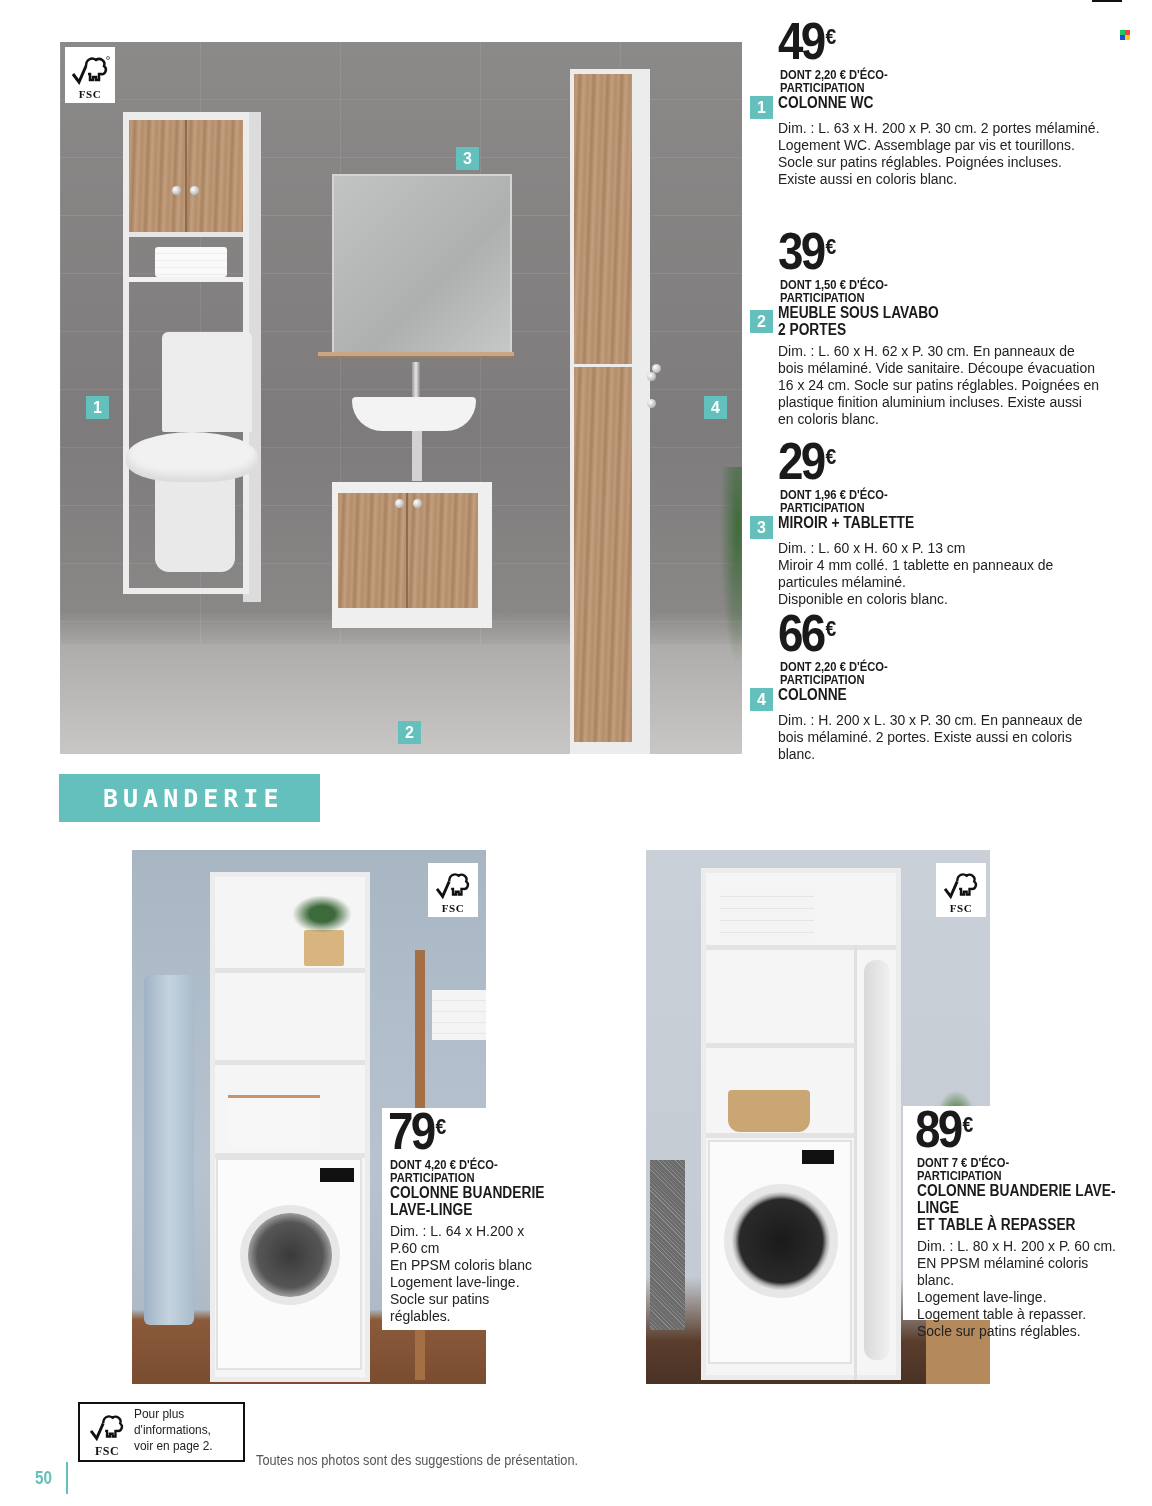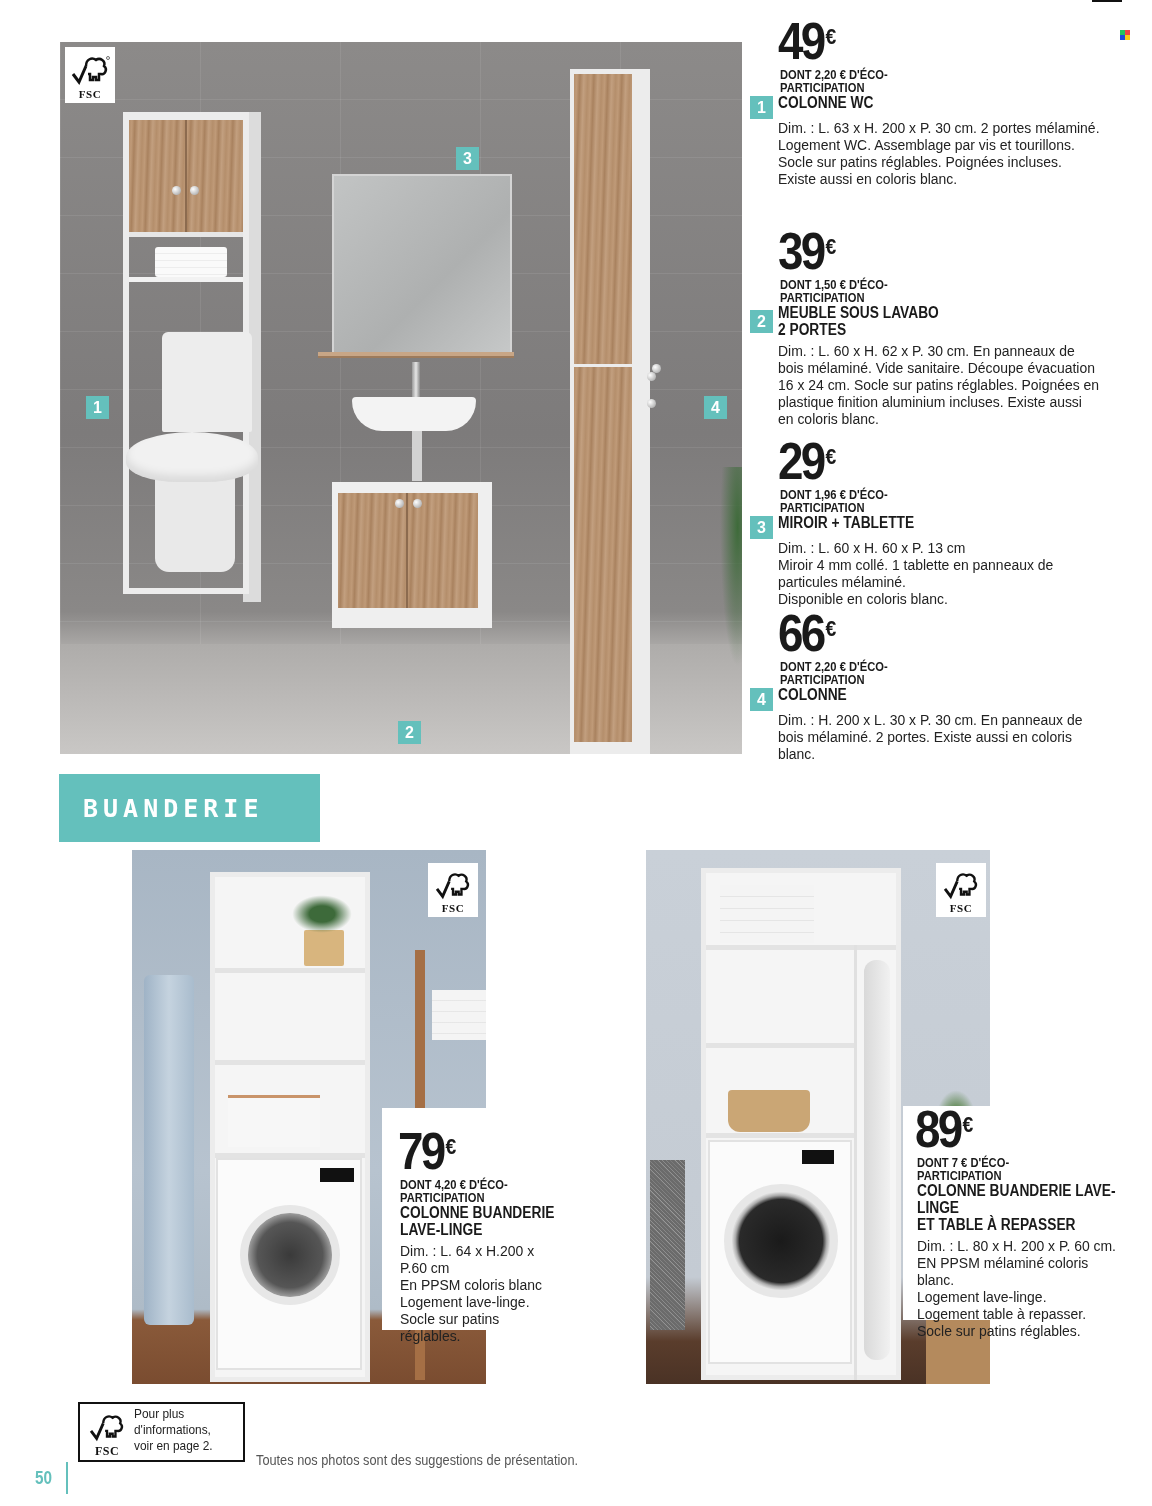--- a/index.html
+++ b/index.html
@@ -70,21 +70,21 @@
   .product { position: absolute; left: 750px; width: 400px; }
   .price { position: relative; margin-left: 28px; font-family: "Liberation Sans", sans-serif; font-weight: bold; font-size: 52px; line-height: 46px; letter-spacing: -3px; color: #1a1a1a; transform: scaleX(0.88); transform-origin: left; display: inline-block; }
   .price .cur { font-size: 22px; letter-spacing: 0; vertical-align: top; position: relative; top: -4px; margin-left: 2px; }
   .eco { margin-left: 30px; font-weight: bold; font-size: 13px; line-height: 13px; text-transform: uppercase; transform: scaleX(0.86); transform-origin: left; margin-top: 4px; }
   .title-row { display: flex; align-items: flex-start; margin-top: 0; }
   .title-row .num-badge { margin-top: 2px; margin-right: 5px; flex: 0 0 23px; }
   .ptitle { font-weight: bold; font-size: 16px; line-height: 17px; text-transform: uppercase; transform: scaleX(0.86); transform-origin: left; white-space: pre-line; }
   .desc { margin-left: 28px; font-size: 15.5px; line-height: 17px; color: #222; transform: scaleX(0.9); transform-origin: left; white-space: pre-line; width: 390px; }
 
   
-  .section-band { left: 59px; top: 774px; width: 261px; height: 68px; background: #64c0bc; display: flex; align-items: center; padding-left: 24px; }
+  .section-band { left: 59px; top: 774px; width: 261px; height: 48px; background: #64c0bc; display: flex; align-items: center; padding-left: 44px; }
   .section-band span { color: #fff; font-family: "DejaVu Sans Mono", monospace; font-weight: bold; font-size: 25px; letter-spacing: 5px; }
 
   
   .laundry-photo { top: 850px; height: 534px; overflow: hidden; }
   .lp1 { left: 132px; width: 354px; background: linear-gradient(180deg, #a8b6c4 0%, #b7c3cf 60%, #aebbc7 86%, #8a5a3a 88%, #7a4c30 100%); }
   .lp2 { left: 646px; width: 344px; background: linear-gradient(180deg, #c9d0d8 0%, #c4cbd3 80%, #5a3d2c 92%, #4a3225 100%); }
   .shelf-unit { position: absolute; background: #f5f5f5; border: 5px solid #ececec; }
   .shelf-line { position: absolute; height: 5px; background: #e3e3e3; }
   .washer { position: absolute; background: #fbfbfb; border: 2px solid #e2e2e2; }
   .drum { position: absolute; border-radius: 50%; border: 8px solid #e7e7e7; background: radial-gradient(circle, #3a3a3a 0%, #565656 55%, #9a9a9a 70%, #cfcfcf 72%); }
@@ -252,21 +252,21 @@
     <svg width="38" height="32" viewBox="0 0 40 34">
       <path d="M3 19 L9 27 L16 11" fill="none" stroke="#111" stroke-width="3"></path>
       <path d="M16 11 C16 4 22 2 26 5 C30 2 36 6 34 11 C38 14 35 20 31 19 L29 19 L29 25 L26 25 L26 22 L23 22 L23 25 L20 25 L20 19 L18 19" fill="none" stroke="#111" stroke-width="2.5"></path>
     </svg>
     <span class="fsc-text">FSC</span>
   </div>
 </div>
 
 <div class="price-box" style="left:382px;top:1108px;width:104px;height:222px;">
 </div>
-<div class="abs" style="left:386px;top:1108px;width:200px;margin-top:20px;">
+<div class="abs" style="left:376px;top:1108px;width:200px;">
   <div class="price" style="margin-left:12px"><span>79</span><span class="cur">€</span></div>
   <div class="eco" style="margin-left:14px;white-space:pre-line">DONT 4,20 € D'ÉCO-
 PARTICIPATION</div>
   <div class="ptitle" style="margin-left:14px">COLONNE BUANDERIE
 LAVE-LINGE</div>
   <div class="desc" style="margin-left:14px;width:auto;margin-top:4px">Dim. : L. 64 x H.200 x
 P.60 cm
 En PPSM coloris blanc
 Logement lave-linge.
 Socle sur patins

